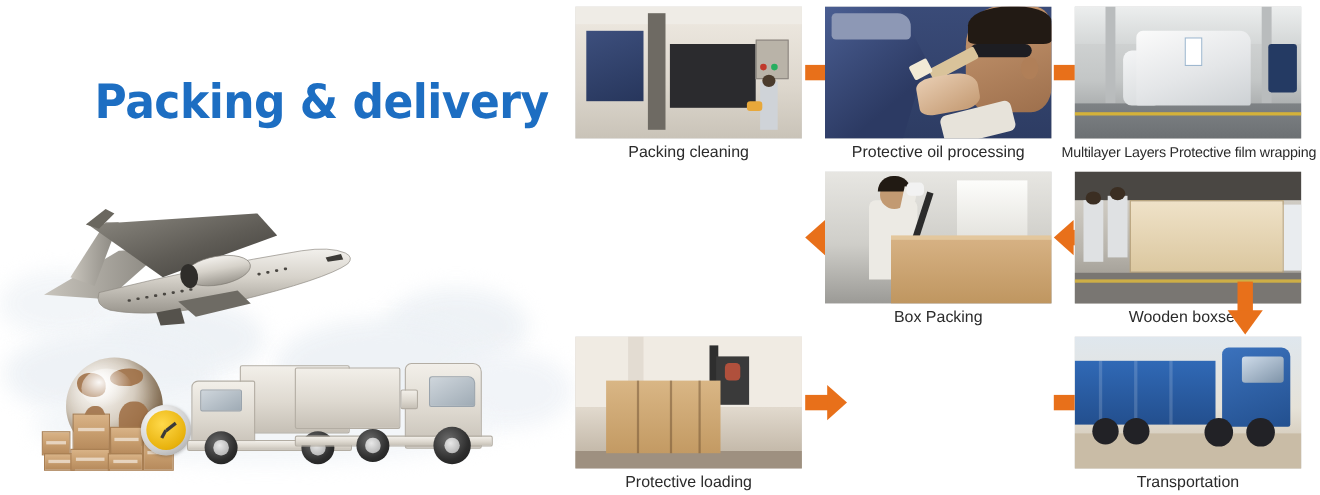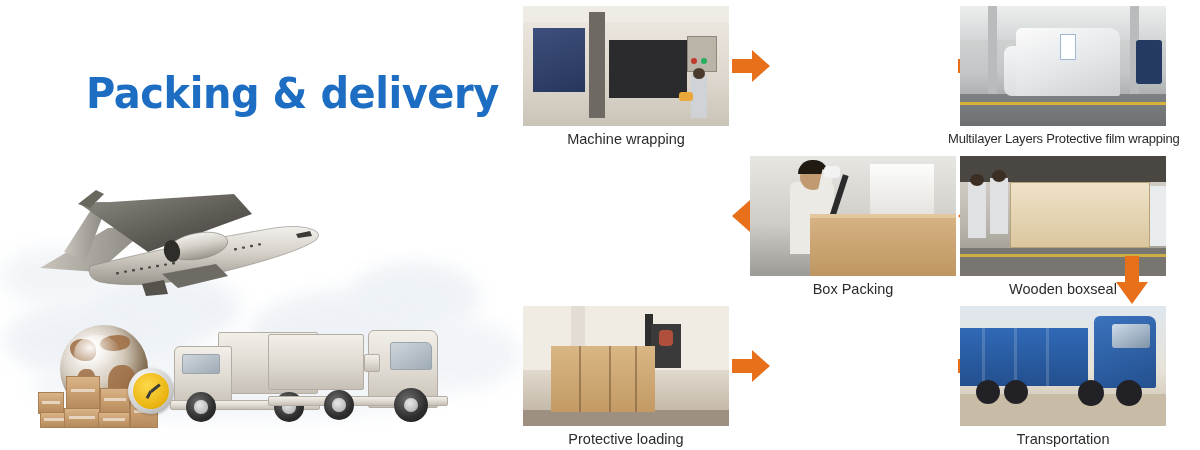--- a/index.html
+++ b/index.html
@@ -193,21 +193,21 @@
   .prow.r3 { top: 300px; }
 
   .cell {
     position: absolute;
     top: 6px;
     width: 206px;
     height: 120px;
   }
   .cell.c0 { left: 13px; }
   .cell.c1 { left: 240px; }
-  .cell.c2 { left: 450px; }
+  .cell.c2 { left: 467px; }
 
   .photo {
     position: absolute;
     left: 0; top: 0;
     width: 206px;
     height: 120px;
     overflow: hidden;
     background: #d9d9d9;
   }
   .caption {
@@ -525,28 +525,46 @@
             <div class="p s1-col"></div>
               <div class="p s1-dark"></div>
               <div class="p s1-pan"></div>
             <div class="p s1-btn"></div>
               <div class="p s1-btn2"></div>
             <div class="p s1-man"></div>
               <div class="p s1-head"></div>
               <div class="p s1-glove"></div>
           </div>
         </div>
-        <div class="caption">Machine wrapping</div>
+        <div class="caption">Packing cleaning</div>
       </div>
 
       <div class="arrow-right a0">
         <div class="shaft"></div>
           <div class="head"></div>
       </div>
 
+      <div class="cell c1">
+        <div class="photo">
+          <div class="sc">
+            <div class="p s2-bg"></div>
+              <div class="p s2-blue"></div>
+              <div class="p s2-lip"></div>
+            <div class="p s2-face"></div>
+              <div class="p s2-hair"></div>
+              <div class="p s2-glass"></div>
+            <div class="p s2-ear"></div>
+              <div class="p s2-brh"></div>
+              <div class="p s2-brt"></div>
+            <div class="p s2-hand"></div>
+              <div class="p s2-slv"></div>
+          </div>
+        </div>
+        <div class="caption">Protective oil processing</div>
+      </div>
 
       <div class="arrow-right a1">
         <div class="shaft"></div>
           <div class="head"></div>
       </div>
 
       <div class="cell c2">
         <div class="photo">
           <div class="sc">
             <div class="p s3-bg"></div>

